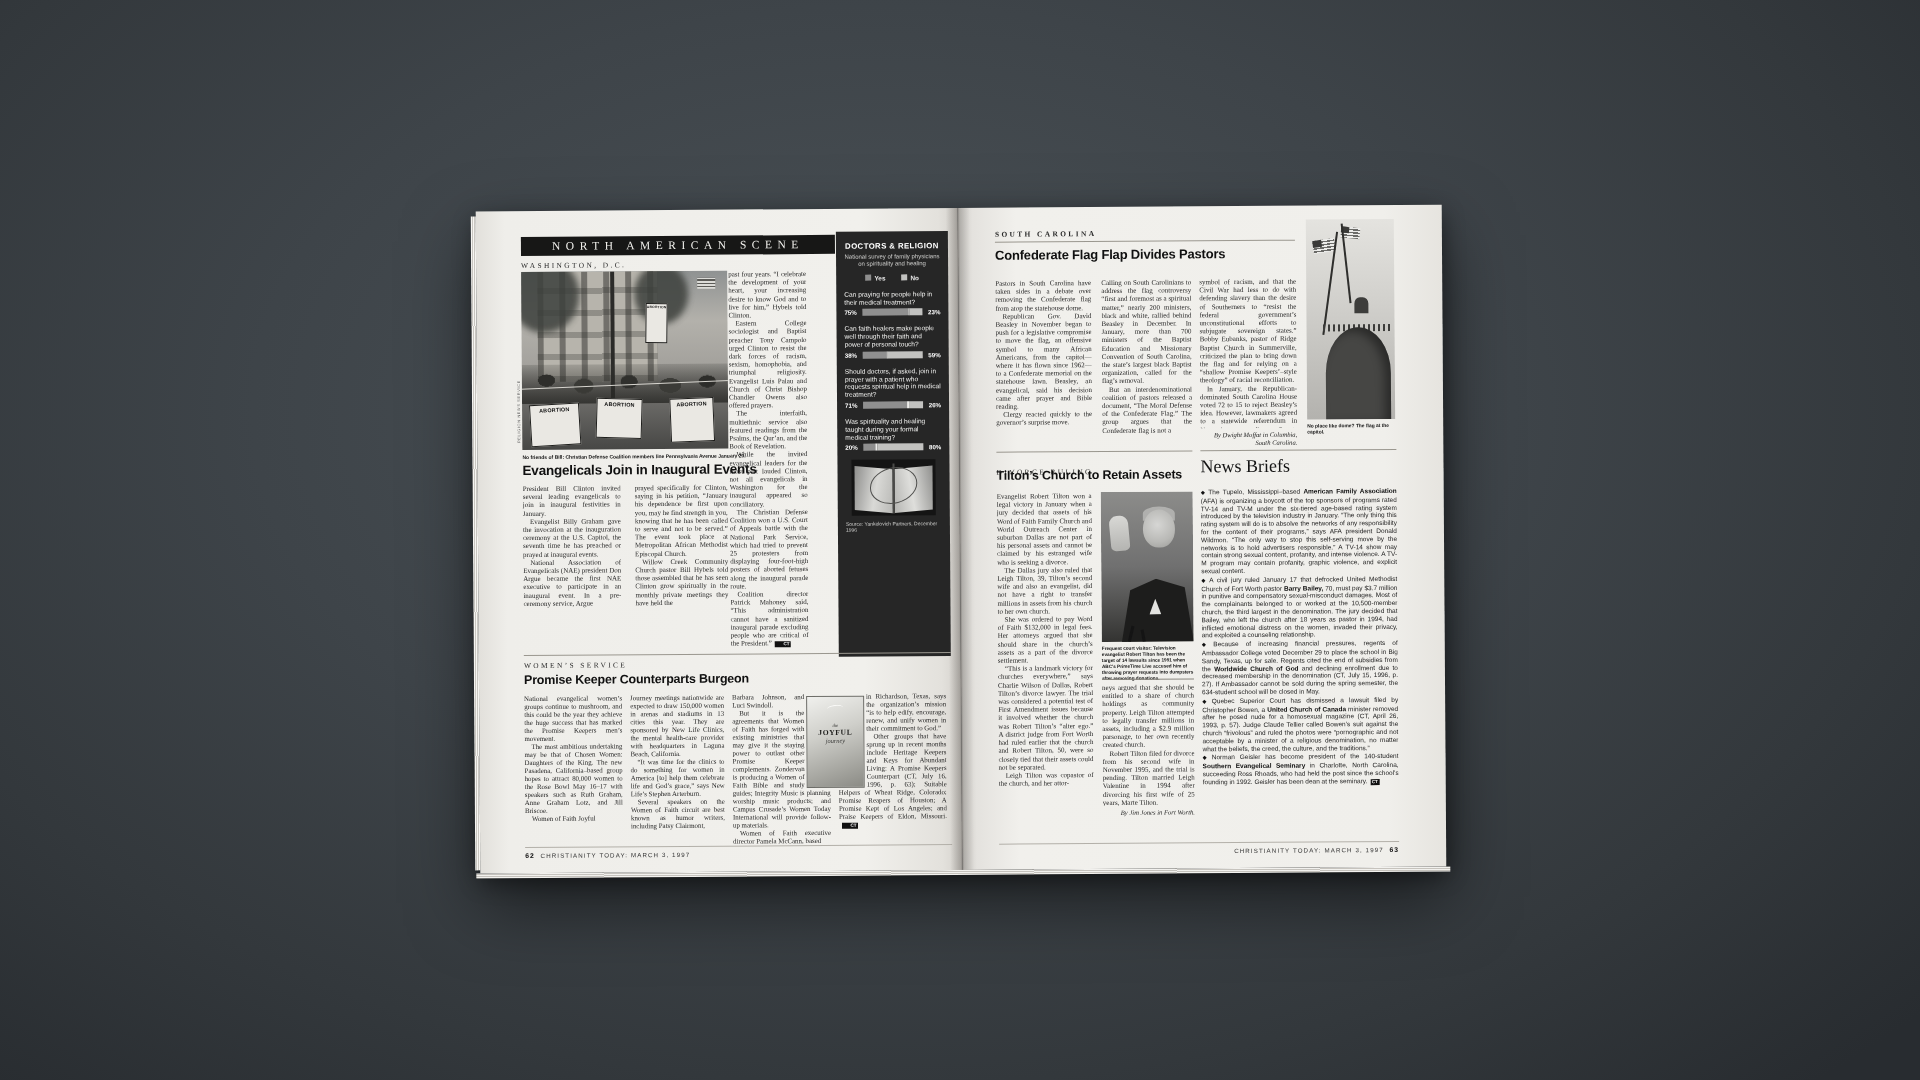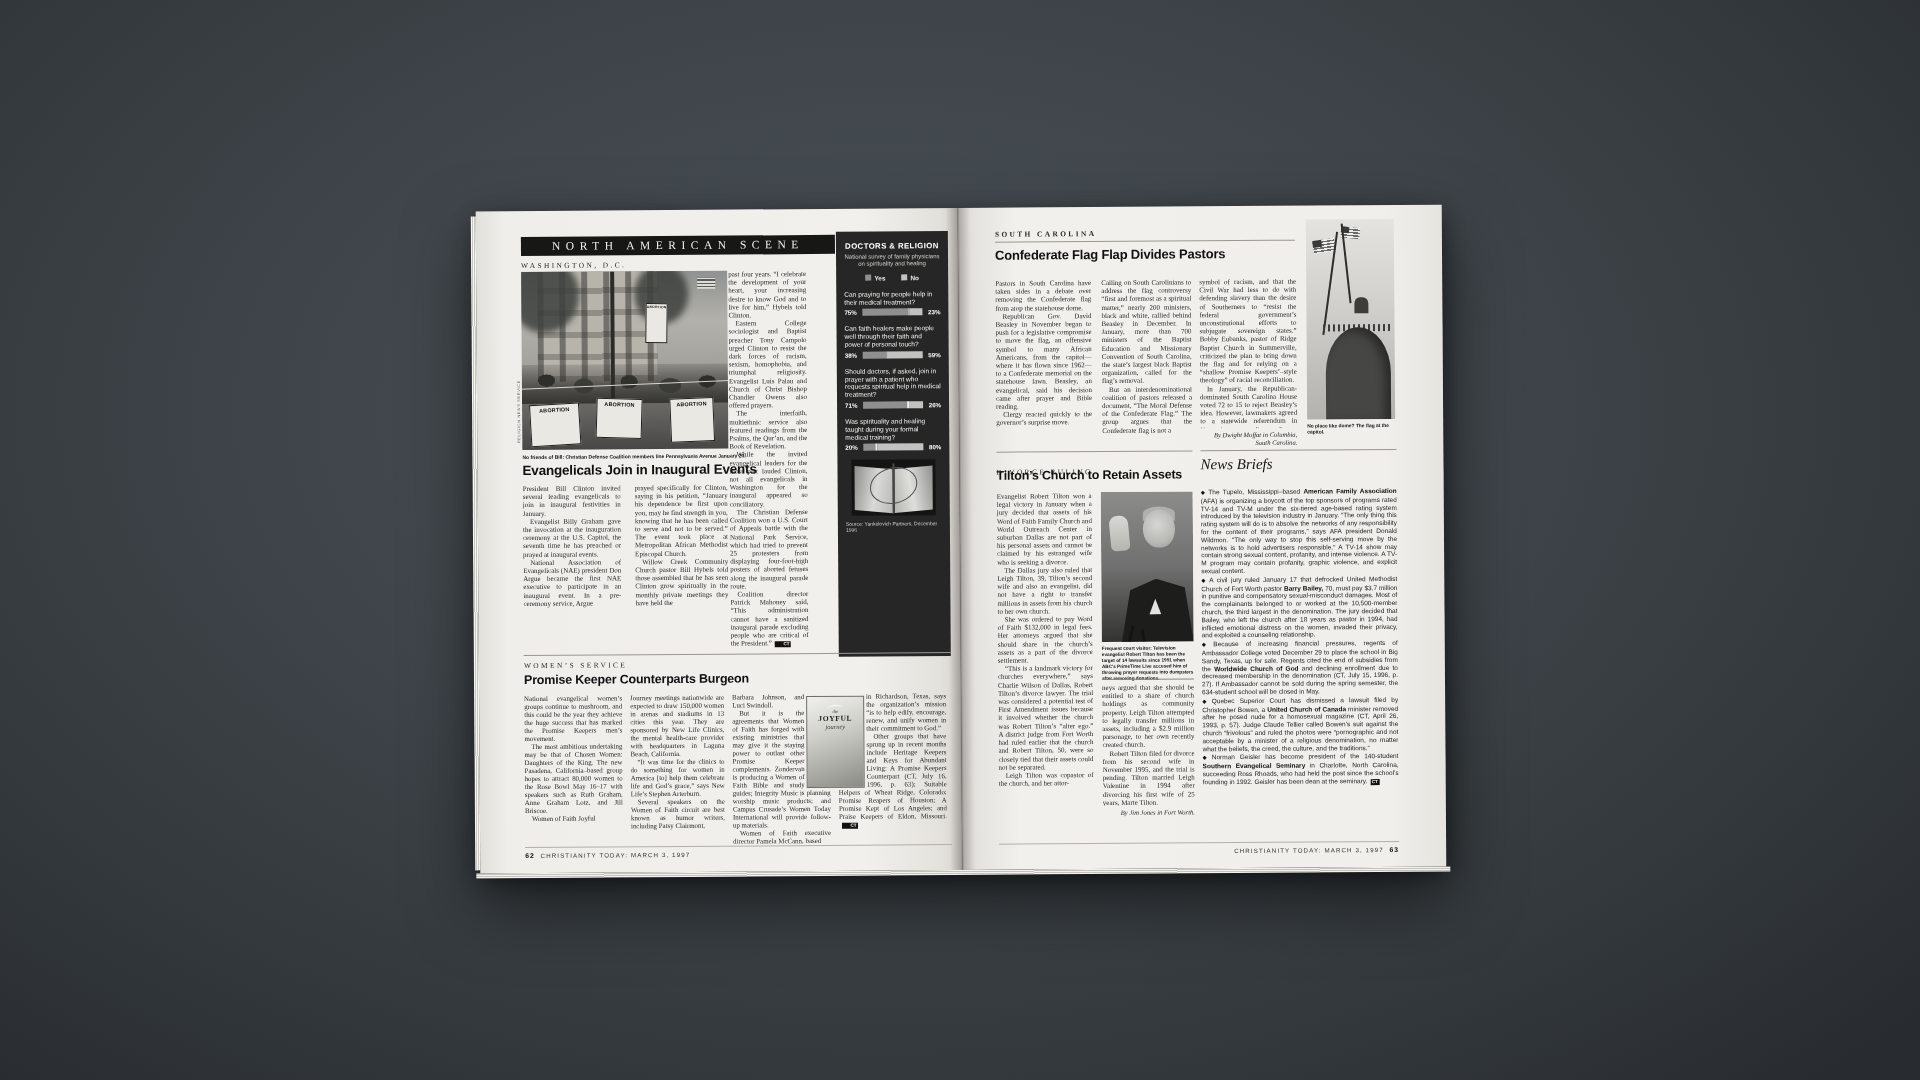--- a/index.html
+++ b/index.html
@@ -102,28 +102,28 @@
   .f-cupola{position:absolute;right:30%;bottom:53%;width:14px;height:16px;background:#3d3d3b;border-radius:40% 40% 0 0;}
   .f-pole1,.f-pole2{position:absolute;width:1.6px;background:#2e2e2c;}
   .f-pole1{left:26%;top:6%;height:52%;transform:rotate(8deg);}
   .f-pole2{left:44%;top:2%;height:40%;transform:rotate(-6deg);}
   .f-flag1,.f-flag2{position:absolute;background:repeating-linear-gradient(180deg,#ececea 0 1.5px,#6b6b68 1.5px 3px);}
   .f-flag1{left:8%;top:10%;width:22px;height:13px;transform:rotate(-8deg);}
   .f-flag2{left:40%;top:4%;width:19px;height:11px;transform:rotate(6deg);}
   .f-canton{position:absolute;left:0;top:0;width:40%;height:55%;background:#3a3a38;}
   
   .jcover{background:linear-gradient(160deg,#f0f0ed 0%,#cfcfca 40%,#8b8b85 100%);border:1px solid #6d6d68;
-     box-sizing:border-box;text-align:center;padding-top:12px;overflow:hidden;}
+     box-sizing:border-box;text-align:center;padding-top:26px;overflow:hidden;}
   .jc-the{font-family:"Liberation Serif",serif;font-style:italic;font-size:4.6px;color:#2e2e2c;display:block;}
   .jc-main{font-family:"Liberation Serif",serif;font-size:7.6px;letter-spacing:.6px;color:#1e1e1c;display:block;font-weight:bold;}
   .jc-script{font-family:"Liberation Serif",serif;font-style:italic;font-size:6.4px;color:#3a3a38;display:block;}
   .jc-bird{position:absolute;left:50%;top:8px;width:16px;height:6px;margin-left:-8px;
      border-radius:50% 50% 0 0;border-top:1.6px solid #fafaf8;transform:rotate(-6deg);}
   
-  .nb-title{font-family:"Liberation Serif",serif;font-style:italic;font-size:15px;color:#151515;white-space:nowrap;}
+  .nb-title{font-family:"Liberation Serif",serif;font-size:18px;color:#151515;white-space:nowrap;}
   .nb-body{font-family:"Liberation Sans",sans-serif;font-size:6.5px;line-height:7.8px;text-align:justify;color:#222;overflow:hidden;}
   .nb-body p{margin:0 0 1px;}
   .nb-body .bullet{font-size:5.5px;margin-right:2px;color:#111;}
   .nb-body .bb{font-weight:bold;color:#0e0e0e;}
   .spacer-r{float:right;width:26px;height:96px;}
   .spacer-l{float:left;width:28px;height:96px;}
 </style>
 </head>
 <body>
 

